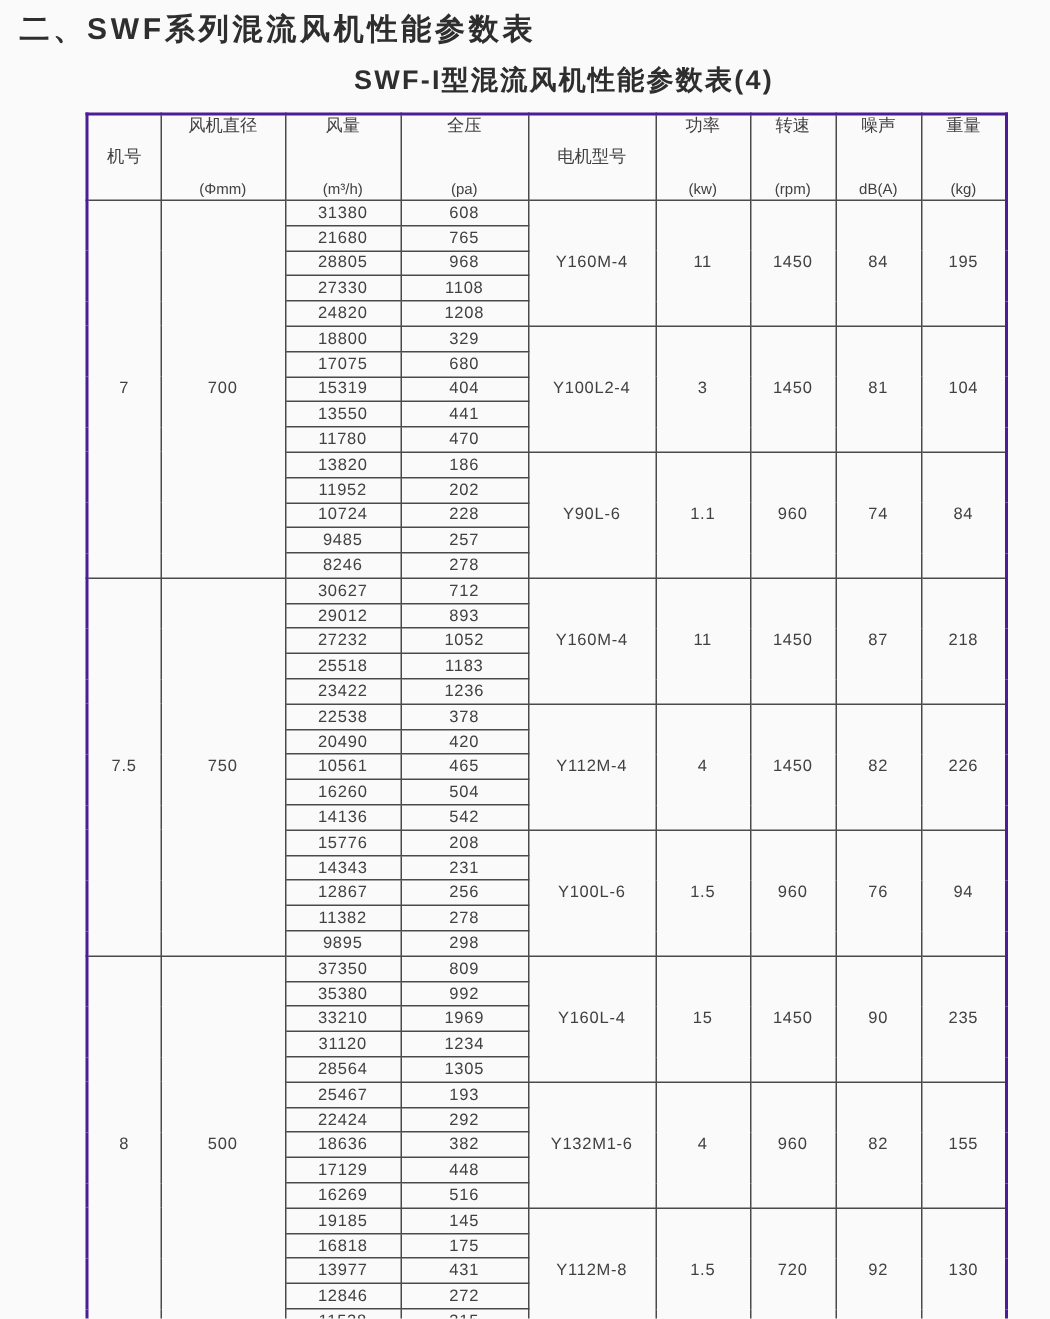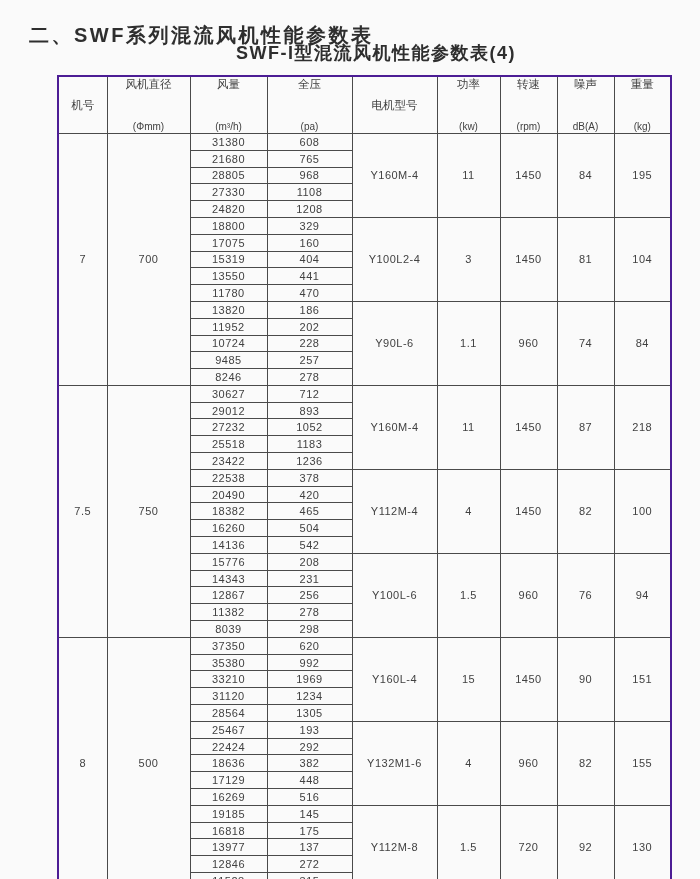--- a/index.html
+++ b/index.html
@@ -7,21 +7,21 @@
     width: 700px; height: 879px;
     background: #fafafa;
     font-family: "Liberation Sans", sans-serif;
     color: #3e3e3e;
     position: relative;
     overflow: hidden;
   }
   .page-title {
     position: absolute; left: 13px; top: 6px;
     font-size: 20px; font-weight: bold; letter-spacing: 2.5px;
-    color: #2e2e2e; margin: 16px; white-space: nowrap;
+    color: #2e2e2e; margin: 0; white-space: nowrap;
   }
   .table-title {
     position: absolute; left: 0; right: 0; top: 41px;
     text-align: center; padding-left: 52px;
     font-size: 18px; font-weight: bold; letter-spacing: 1.5px;
     color: #2e2e2e; margin: 0; white-space: nowrap;
   }
   table.spec {
     position: absolute; left: 57px; top: 75px;
     border-collapse: collapse; table-layout: fixed;
@@ -128,21 +128,21 @@
         <td>18800</td>
         <td>329</td>
         <td rowspan="5">Y100L2-4</td>
         <td rowspan="5">3</td>
         <td rowspan="5">1450</td>
         <td rowspan="5">81</td>
         <td rowspan="5">104</td>
       </tr>
       <tr>
         <td>17075</td>
-        <td>160</td>
+        <td>680</td>
       </tr>
       <tr>
         <td>15319</td>
         <td>404</td>
       </tr>
       <tr>
         <td>13550</td>
         <td>441</td>
       </tr>
       <tr>
@@ -201,28 +201,28 @@
         <td>23422</td>
         <td>1236</td>
       </tr>
       <tr>
         <td>22538</td>
         <td>378</td>
         <td rowspan="5">Y112M-4</td>
         <td rowspan="5">4</td>
         <td rowspan="5">1450</td>
         <td rowspan="5">82</td>
-        <td rowspan="5">100</td>
+        <td rowspan="5">226</td>
       </tr>
       <tr>
         <td>20490</td>
         <td>420</td>
       </tr>
       <tr>
-        <td>18382</td>
+        <td>10561</td>
         <td>465</td>
       </tr>
       <tr>
         <td>16260</td>
         <td>504</td>
       </tr>
       <tr>
         <td>14136</td>
         <td>542</td>
       </tr>
@@ -241,33 +241,33 @@
       </tr>
       <tr>
         <td>12867</td>
         <td>256</td>
       </tr>
       <tr>
         <td>11382</td>
         <td>278</td>
       </tr>
       <tr>
-        <td>8039</td>
+        <td>9895</td>
         <td>298</td>
       </tr>
       <tr>
         <td rowspan="15">8</td>
         <td rowspan="15">500</td>
         <td>37350</td>
-        <td>620</td>
+        <td>809</td>
         <td rowspan="5">Y160L-4</td>
         <td rowspan="5">15</td>
         <td rowspan="5">1450</td>
         <td rowspan="5">90</td>
-        <td rowspan="5">151</td>
+        <td rowspan="5">235</td>
       </tr>
       <tr>
         <td>35380</td>
         <td>992</td>
       </tr>
       <tr>
         <td>33210</td>
         <td>1969</td>
       </tr>
       <tr>
@@ -311,21 +311,21 @@
         <td rowspan="5">720</td>
         <td rowspan="5">92</td>
         <td rowspan="5">130</td>
       </tr>
       <tr>
         <td>16818</td>
         <td>175</td>
       </tr>
       <tr>
         <td>13977</td>
-        <td>137</td>
+        <td>431</td>
       </tr>
       <tr>
         <td>12846</td>
         <td>272</td>
       </tr>
       <tr>
         <td>11528</td>
         <td>315</td>
       </tr>
     </tbody>

